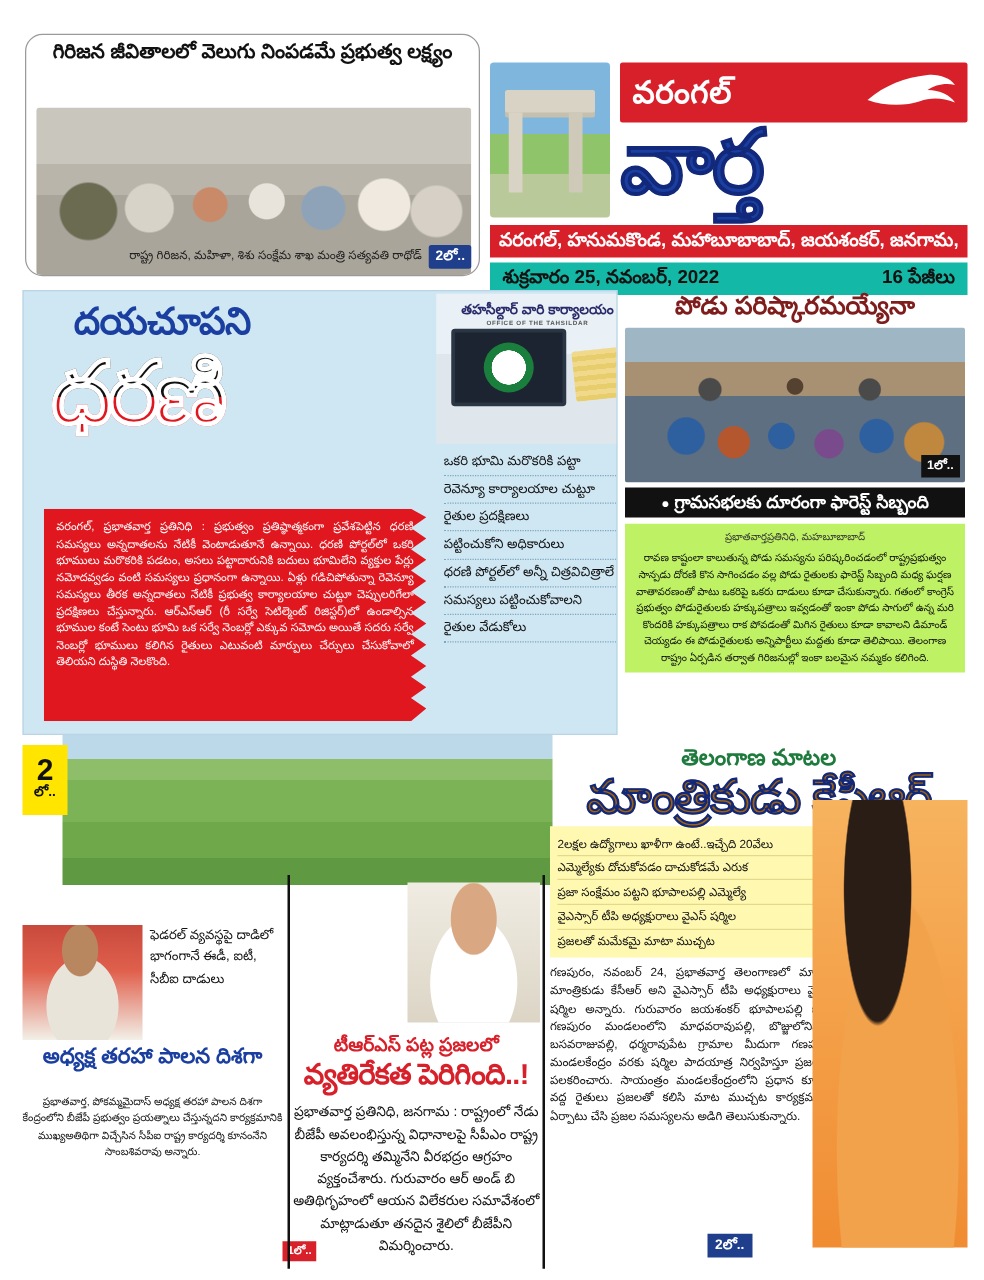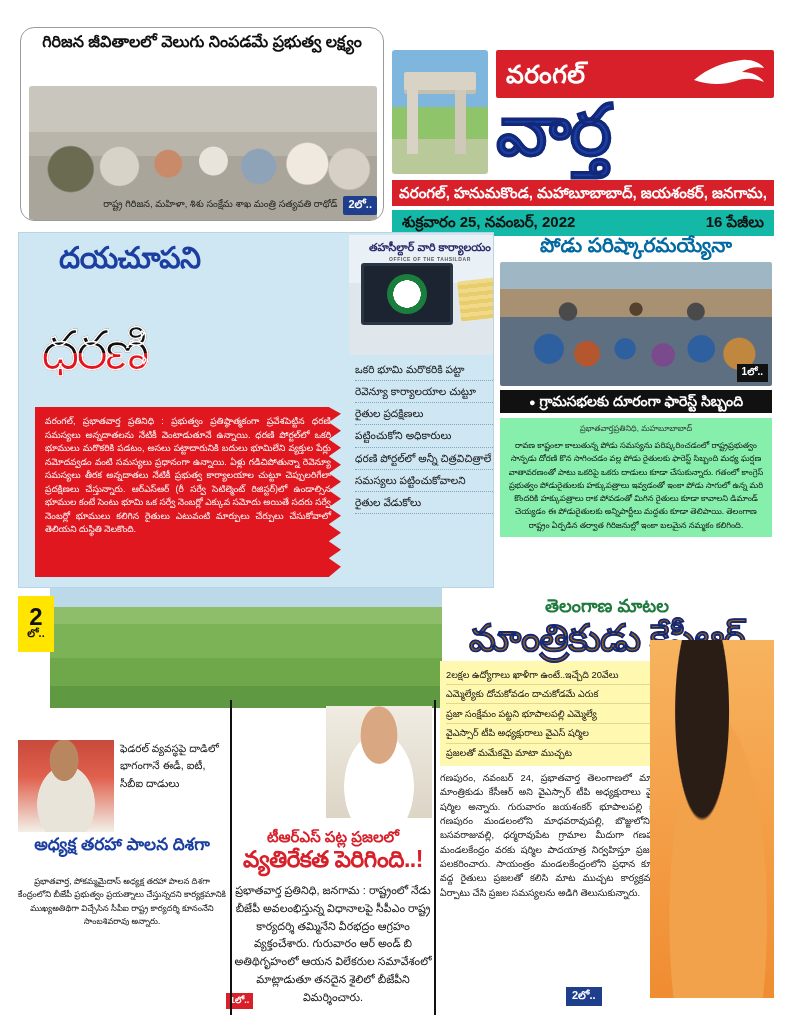--- a/index.html
+++ b/index.html
@@ -114,24 +114,24 @@
      display:flex; align-items:center; justify-content:flex-end; gap:6px; }
   .tl-cap-text { font-size:9.5px; color:#222; }
   .badge-blue { background:#1f3e8c; color:#fff; font-size:11px; font-weight:bold;
      padding:2px 5px; border-radius:2px; }
 
   
   .dh-wrap { left:18px; top:232px; width:476px; height:356px; overflow:hidden;
      background:#cfe6f3; border:1px solid #b9d4e4; }
   .dh-kicker { left:40px; top:8px; width:300px; font-size:30px; font-weight:bold;
      color:#1b3fa0; letter-spacing:-.5px; }
-  .dh-title { left:22px; top:38px; width:330px; font-size:55px; font-weight:normal;
+  .dh-title { left:22px; top:38px; width:330px; font-size:70px; font-weight:bold;
      line-height:86px; letter-spacing:-4px;
      background:linear-gradient(180deg,#111 0 54%, #e0171f 54% 100%);
-     -webkit-background-clip:text; background-clip:text; color:transparent;margin-top:36px;
+     -webkit-background-clip:text; background-clip:text; color:transparent;
      -webkit-text-stroke:1.5px #ffffff; }
   .dh-img { left:330px; top:2px; width:162px; height:120px; }
   .dh-img-label { position:absolute; left:6px; top:6px; right:6px;
      font-size:11px; font-weight:bold; color:#2a2a6a; text-align:center; }
   .dh-img-label small { display:block; font-size:5px; letter-spacing:.6px; color:#555; }
   .dh-monitor { position:absolute; left:12px; top:28px; width:92px; height:62px;
      background:#1b2430; border:3px solid #2b3644; border-radius:3px; }
   .dh-monitor::after{ content:""; position:absolute; left:50%; top:50%;
      transform:translate(-50%,-50%); width:40px; height:40px; border-radius:50%;
      background:radial-gradient(circle,#fff 0 48%,#1a7f3c 49% 100%); }
@@ -148,29 +148,29 @@
 
   
   .field-photo { left:50px; top:588px; width:392px; height:120px; }
   .badge-2lo-y { left:18px; top:596px; width:36px; height:56px; background:#ffe500;
      display:flex; flex-direction:column; align-items:center; justify-content:center; }
   .badge-2lo-y b { font-size:24px; color:#111; line-height:.9; }
   .badge-2lo-y span { font-size:11px; color:#111; font-weight:bold; }
 
   
   .podu-wrap { left:500px; top:232px; width:272px; height:356px; }
-  .podu-head { font-size:20px; font-weight:bold; color:#0369a1; text-align:center;
+  .podu-head { font-size:20px; font-weight:bold; color:#7f1d1d; text-align:center;
      line-height:26px; }
   .podu-photo { margin-top:4px; width:272px; height:124px; border-radius:2px; }
   .badge-1lo { position:absolute; right:4px; bottom:4px; background:#111; color:#fff;
      font-size:10px; font-weight:bold; padding:2px 5px; }
   .podu-sub { margin-top:4px; background:#111; color:#fff; font-size:14px;
      font-weight:bold; text-align:center; line-height:22px; }
   .podu-body { margin-top:5px; font-size:8.2px; line-height:1.62; color:#111;
-     text-align:center; background:#86efac; padding:5px 4px; }
+     text-align:center; background:#bef264; padding:5px 4px; }
   .podu-byline { font-size:8px; text-align:center; color:#333; margin-bottom:3px; }
 
   
   .kcr-wrap { left:440px; top:596px; width:334px; height:416px; }
   .kcr-kick { font-size:18px; font-weight:bold; color:#1f7a3d; text-align:center; }
   .kcr-title { font-size:38px; font-weight:bold; color:#a16207; text-align:center;
      line-height:34px; letter-spacing:-1px; -webkit-text-stroke:.6px #12287a; }
   .kcr-yellow { margin-top:6px; width:230px; background:#fff8b0; padding:4px 6px; }
   .kcr-yellow li { list-style:none; font-size:9.4px; line-height:1.45; color:#111;
      border-bottom:1px solid #e3d98a; padding:2.5px 0; }

